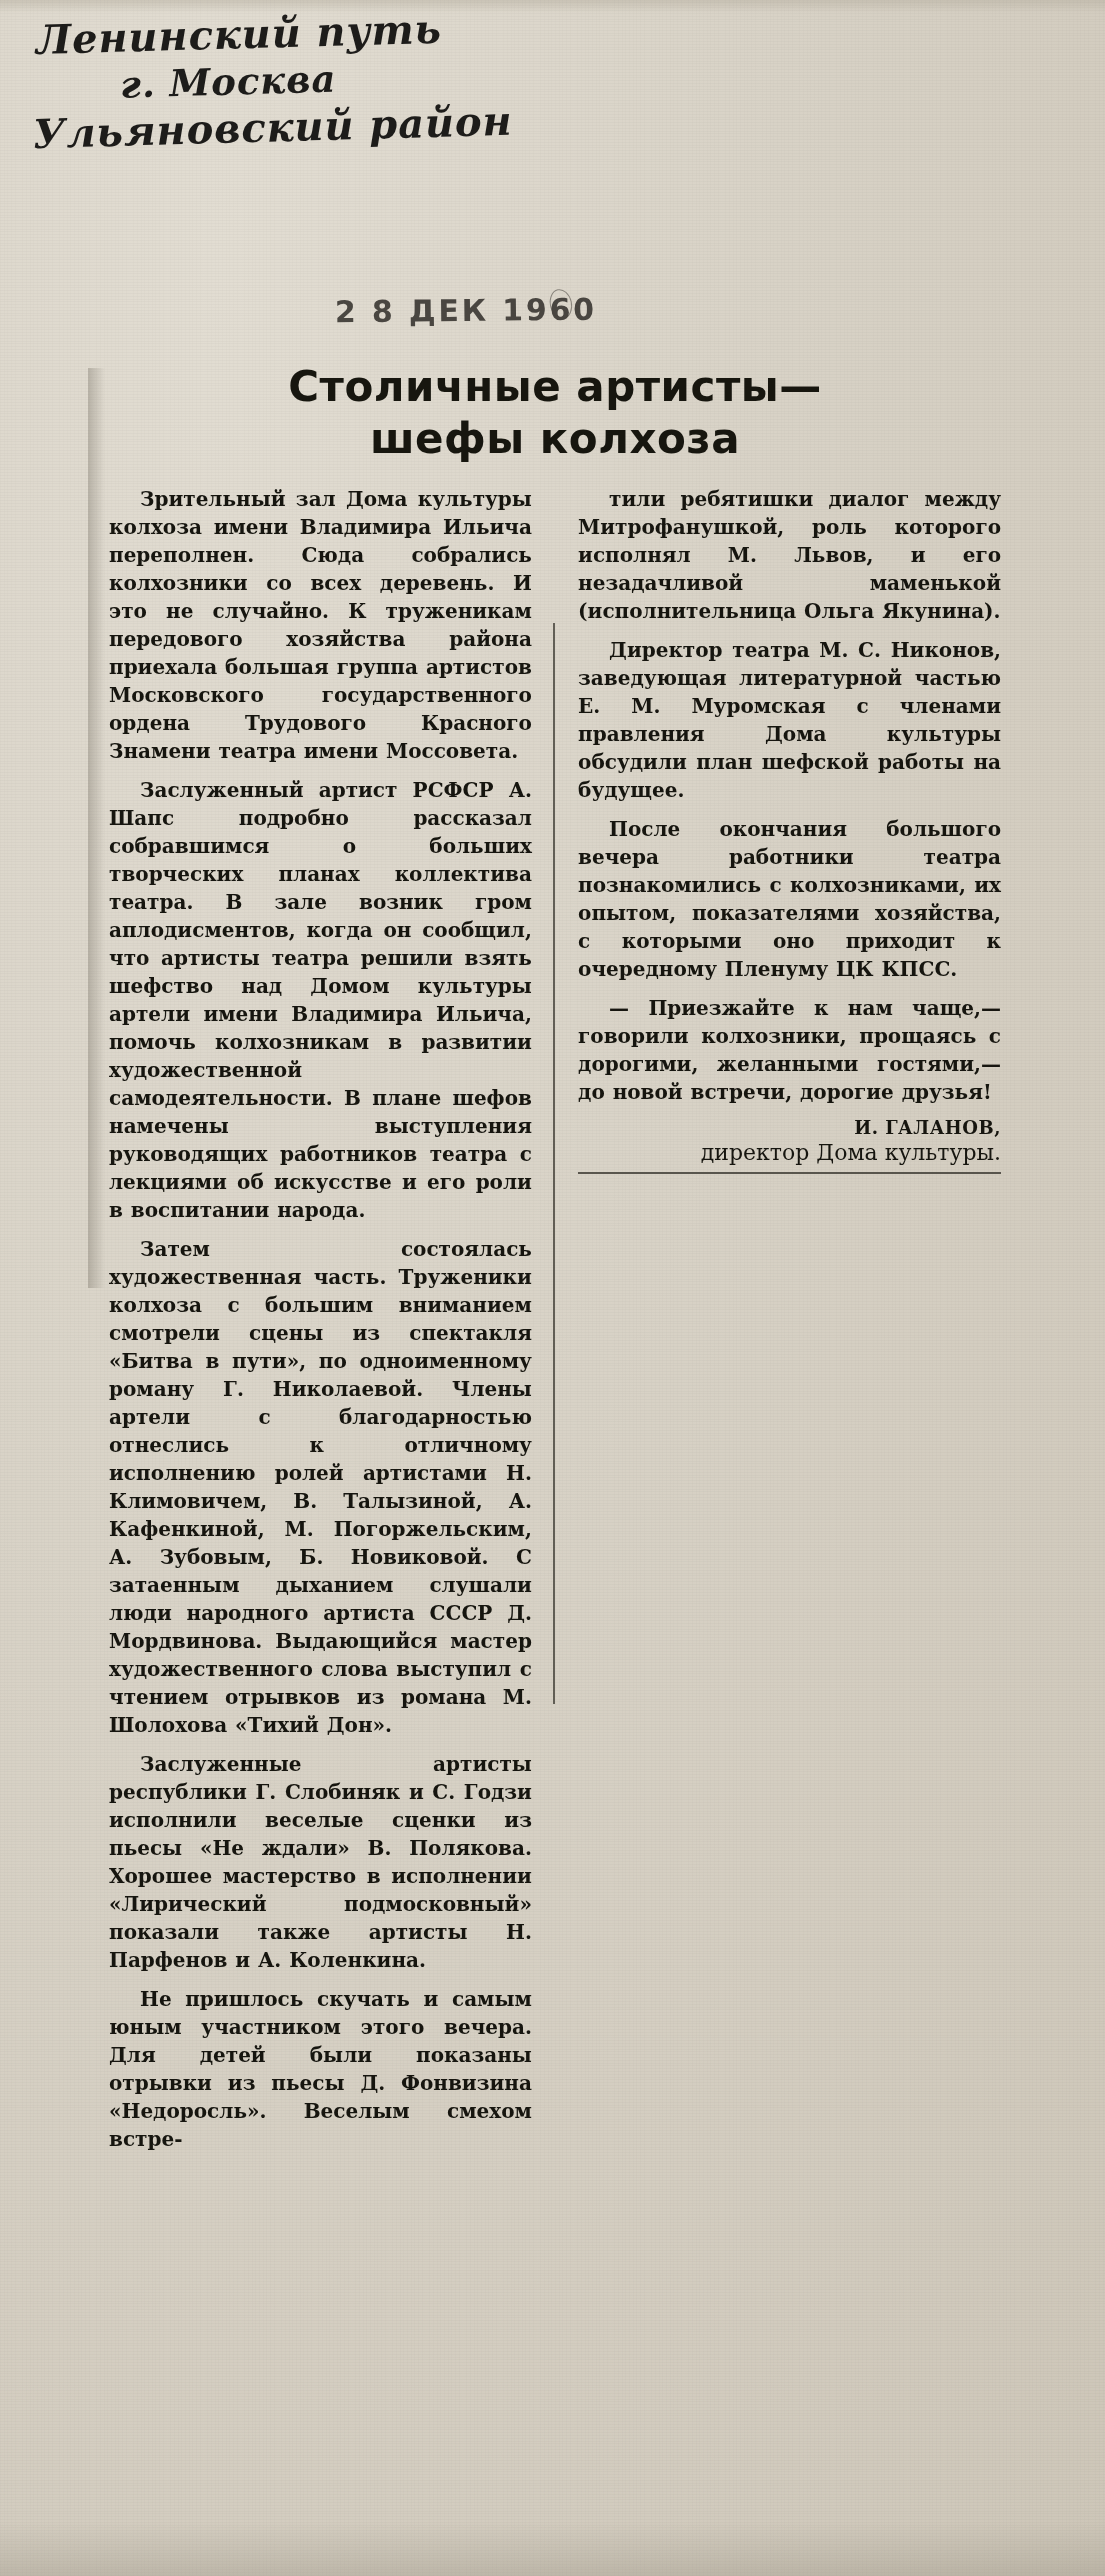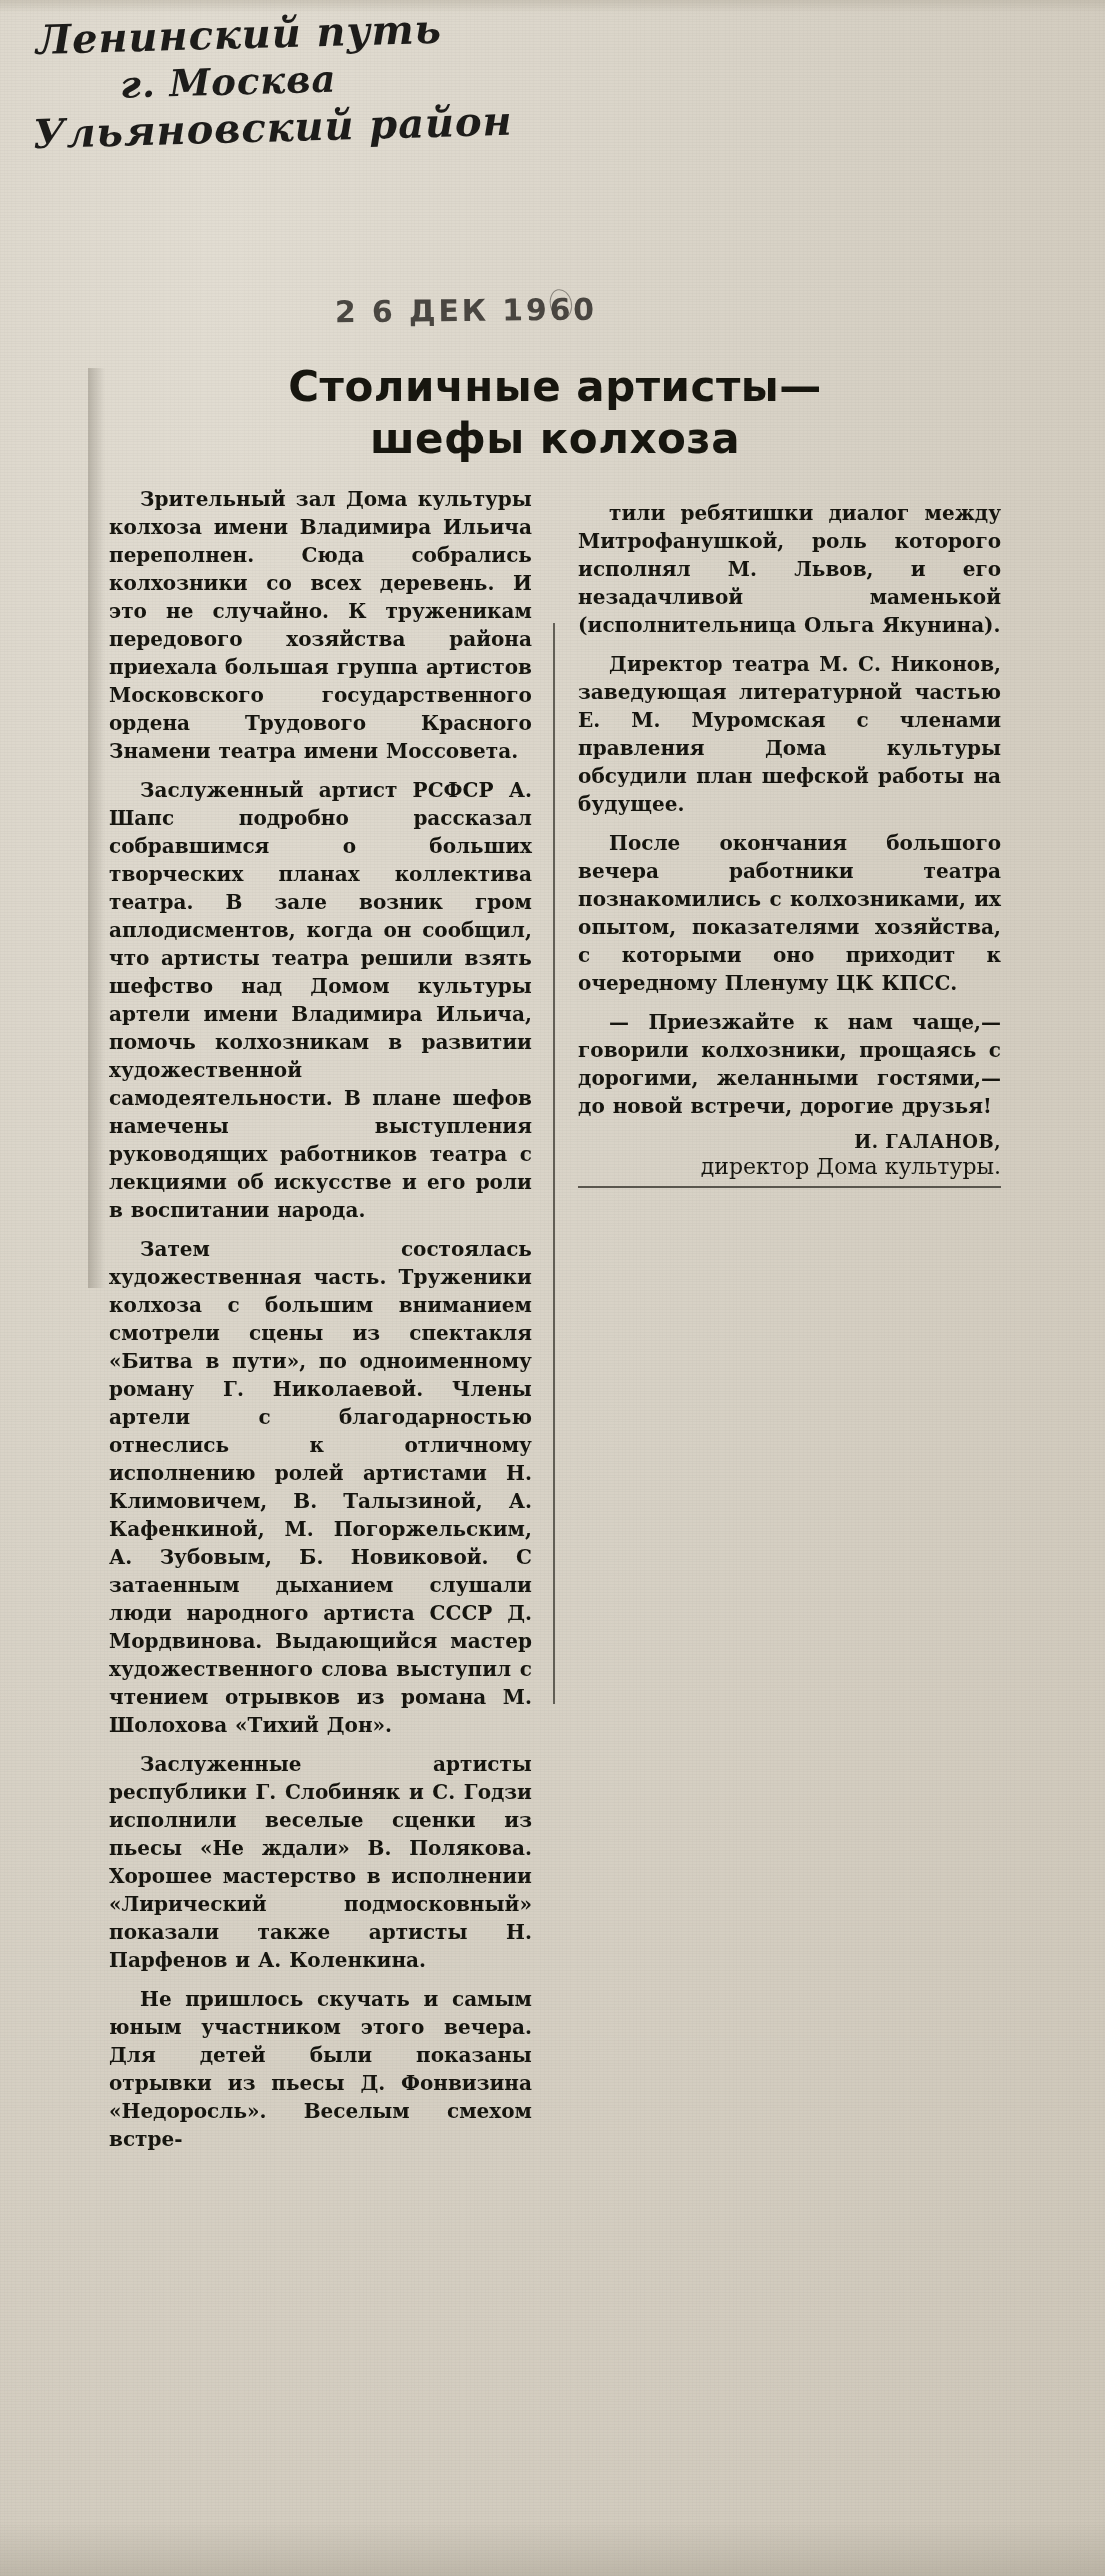--- a/index.html
+++ b/index.html
@@ -124,21 +124,21 @@
     position: relative;
     margin-top: 20px;
     display: flex;
     gap: 24px;
   }
   .col {
     width: 434px;
     position: relative;
   }
   .col.left { padding-right: 9.2px; }
-  .col.right { padding-left: 13px; margin-top: 14px; }
+  .col.right { padding-left: 13px; }
 
   .col-divider {
     position: absolute;
     left: 444px;
     top: 138px;
     width: 1.8px;
     height: 1081px;
     background: #3a372f;
     opacity: .75;
   }
@@ -209,21 +209,21 @@
   <div class="grain"></div>
   <div class="edge-smudge"></div>
 
   <div class="handwriting">
     <div class="hw-line1">Ленинский   путь</div>
     <div class="hw-line2">г. Москва</div>
     <div class="hw-line3">Ульяновский  район</div>
   </div>
 
   <div class="datestamp">
-    <span>2 6</span>
+    <span>2 8</span>
     <span>ДЕК</span>
     <span class="stamp-year">1960</span>
   </div>
 
   <div class="article">
     <h1 class="headline">
       <span class="l1">Столичные артисты—</span>
       <span class="l2">шефы колхоза</span>
     </h1>
 

